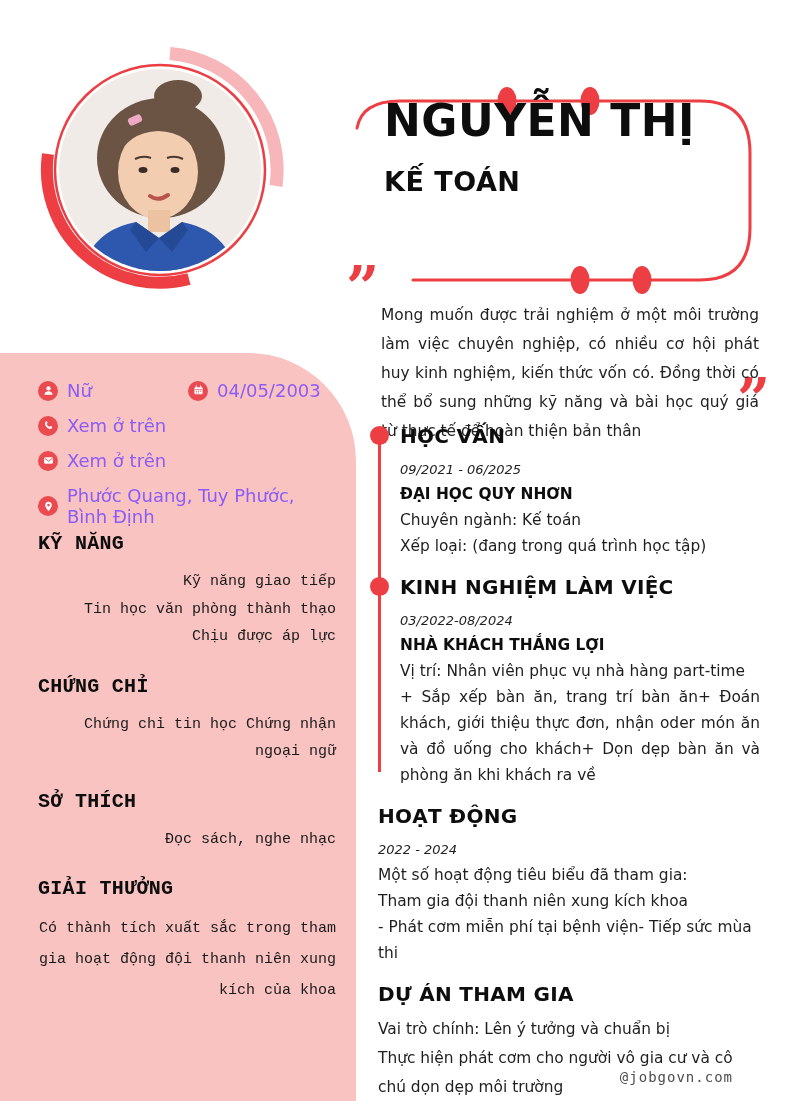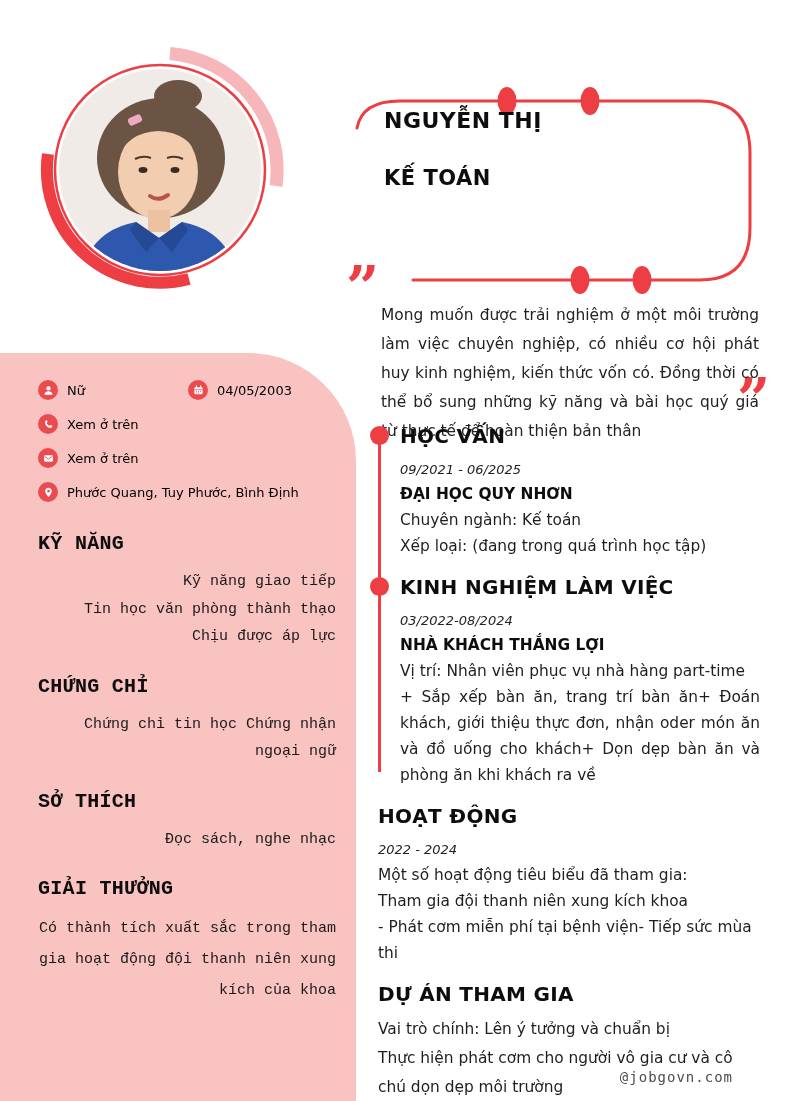--- a/index.html
+++ b/index.html
@@ -10,32 +10,32 @@
   
   .sidebar-bg{
     position:absolute;left:0;top:353px;width:356px;height:748px;
     background:#f8c3c1;border-top-right-radius:108px;
   }
   
   .photo-wrap{position:absolute;left:28px;top:38px;width:272px;height:272px;}
   
   .header-deco{position:absolute;left:345px;top:85px;width:420px;height:212px;}
   .name-block{position:absolute;left:384px;top:96px;width:370px;}
-  .name-line{font-size:22px;font-weight:700;line-height:50px;color:#0d0d0d;letter-spacing:.5px;}
-  .job-title{font-size:21px;font-weight:700;color:#0d0d0d;margin-top:20px;letter-spacing:.5px;}
+  .name-line{font-size:44px;font-weight:700;line-height:50px;color:#0d0d0d;letter-spacing:.5px;}
+  .job-title{font-size:27px;font-weight:700;color:#0d0d0d;margin-top:20px;letter-spacing:.5px;}
   .quote{position:absolute;color:#ec3e43;font-size:58px;font-weight:700;line-height:1;font-family:"DejaVu Serif","Liberation Serif",serif;}
   .quote.open{left:346px;top:258px;}
   .quote.close{left:737px;top:370px;}
   .objective{
     position:absolute;left:381px;top:301px;width:378px;
     font-size:15.4px;line-height:29px;color:#222;text-align:justify;
   }
   
   .info-list{position:absolute;left:38px;top:380px;width:302px;}
-  .info-row{display:flex;align-items:center;gap:9px;margin-bottom:14px;font-size:13px;color:#000000;}
+  .info-row{display:flex;align-items:center;gap:9px;margin-bottom:14px;font-size:18px;color:#8b5cf6;}
   .info-row.double{gap:0;}
   .info-cell{display:flex;align-items:center;gap:9px;}
   .info-cell.first{width:150px;}
   .cir{flex:0 0 20px;width:20px;height:20px;border-radius:50%;background:#ea4b50;display:flex;align-items:center;justify-content:center;}
   .cir svg{width:13px;height:13px;display:block;}
   
   .side-sections{position:absolute;left:38px;top:532px;width:298px;}
   .side-sec{margin-bottom:24px;font-family:Liberation Mono, monospace;}
   .side-sec h2{margin:0 0 13px 0;font-size:20px;font-weight:700;color:#0d0d0d;letter-spacing:.3px;}
   .side-sec .it{font-size:15px;line-height:27.5px;color:#1a1a1a;text-align:right;}

